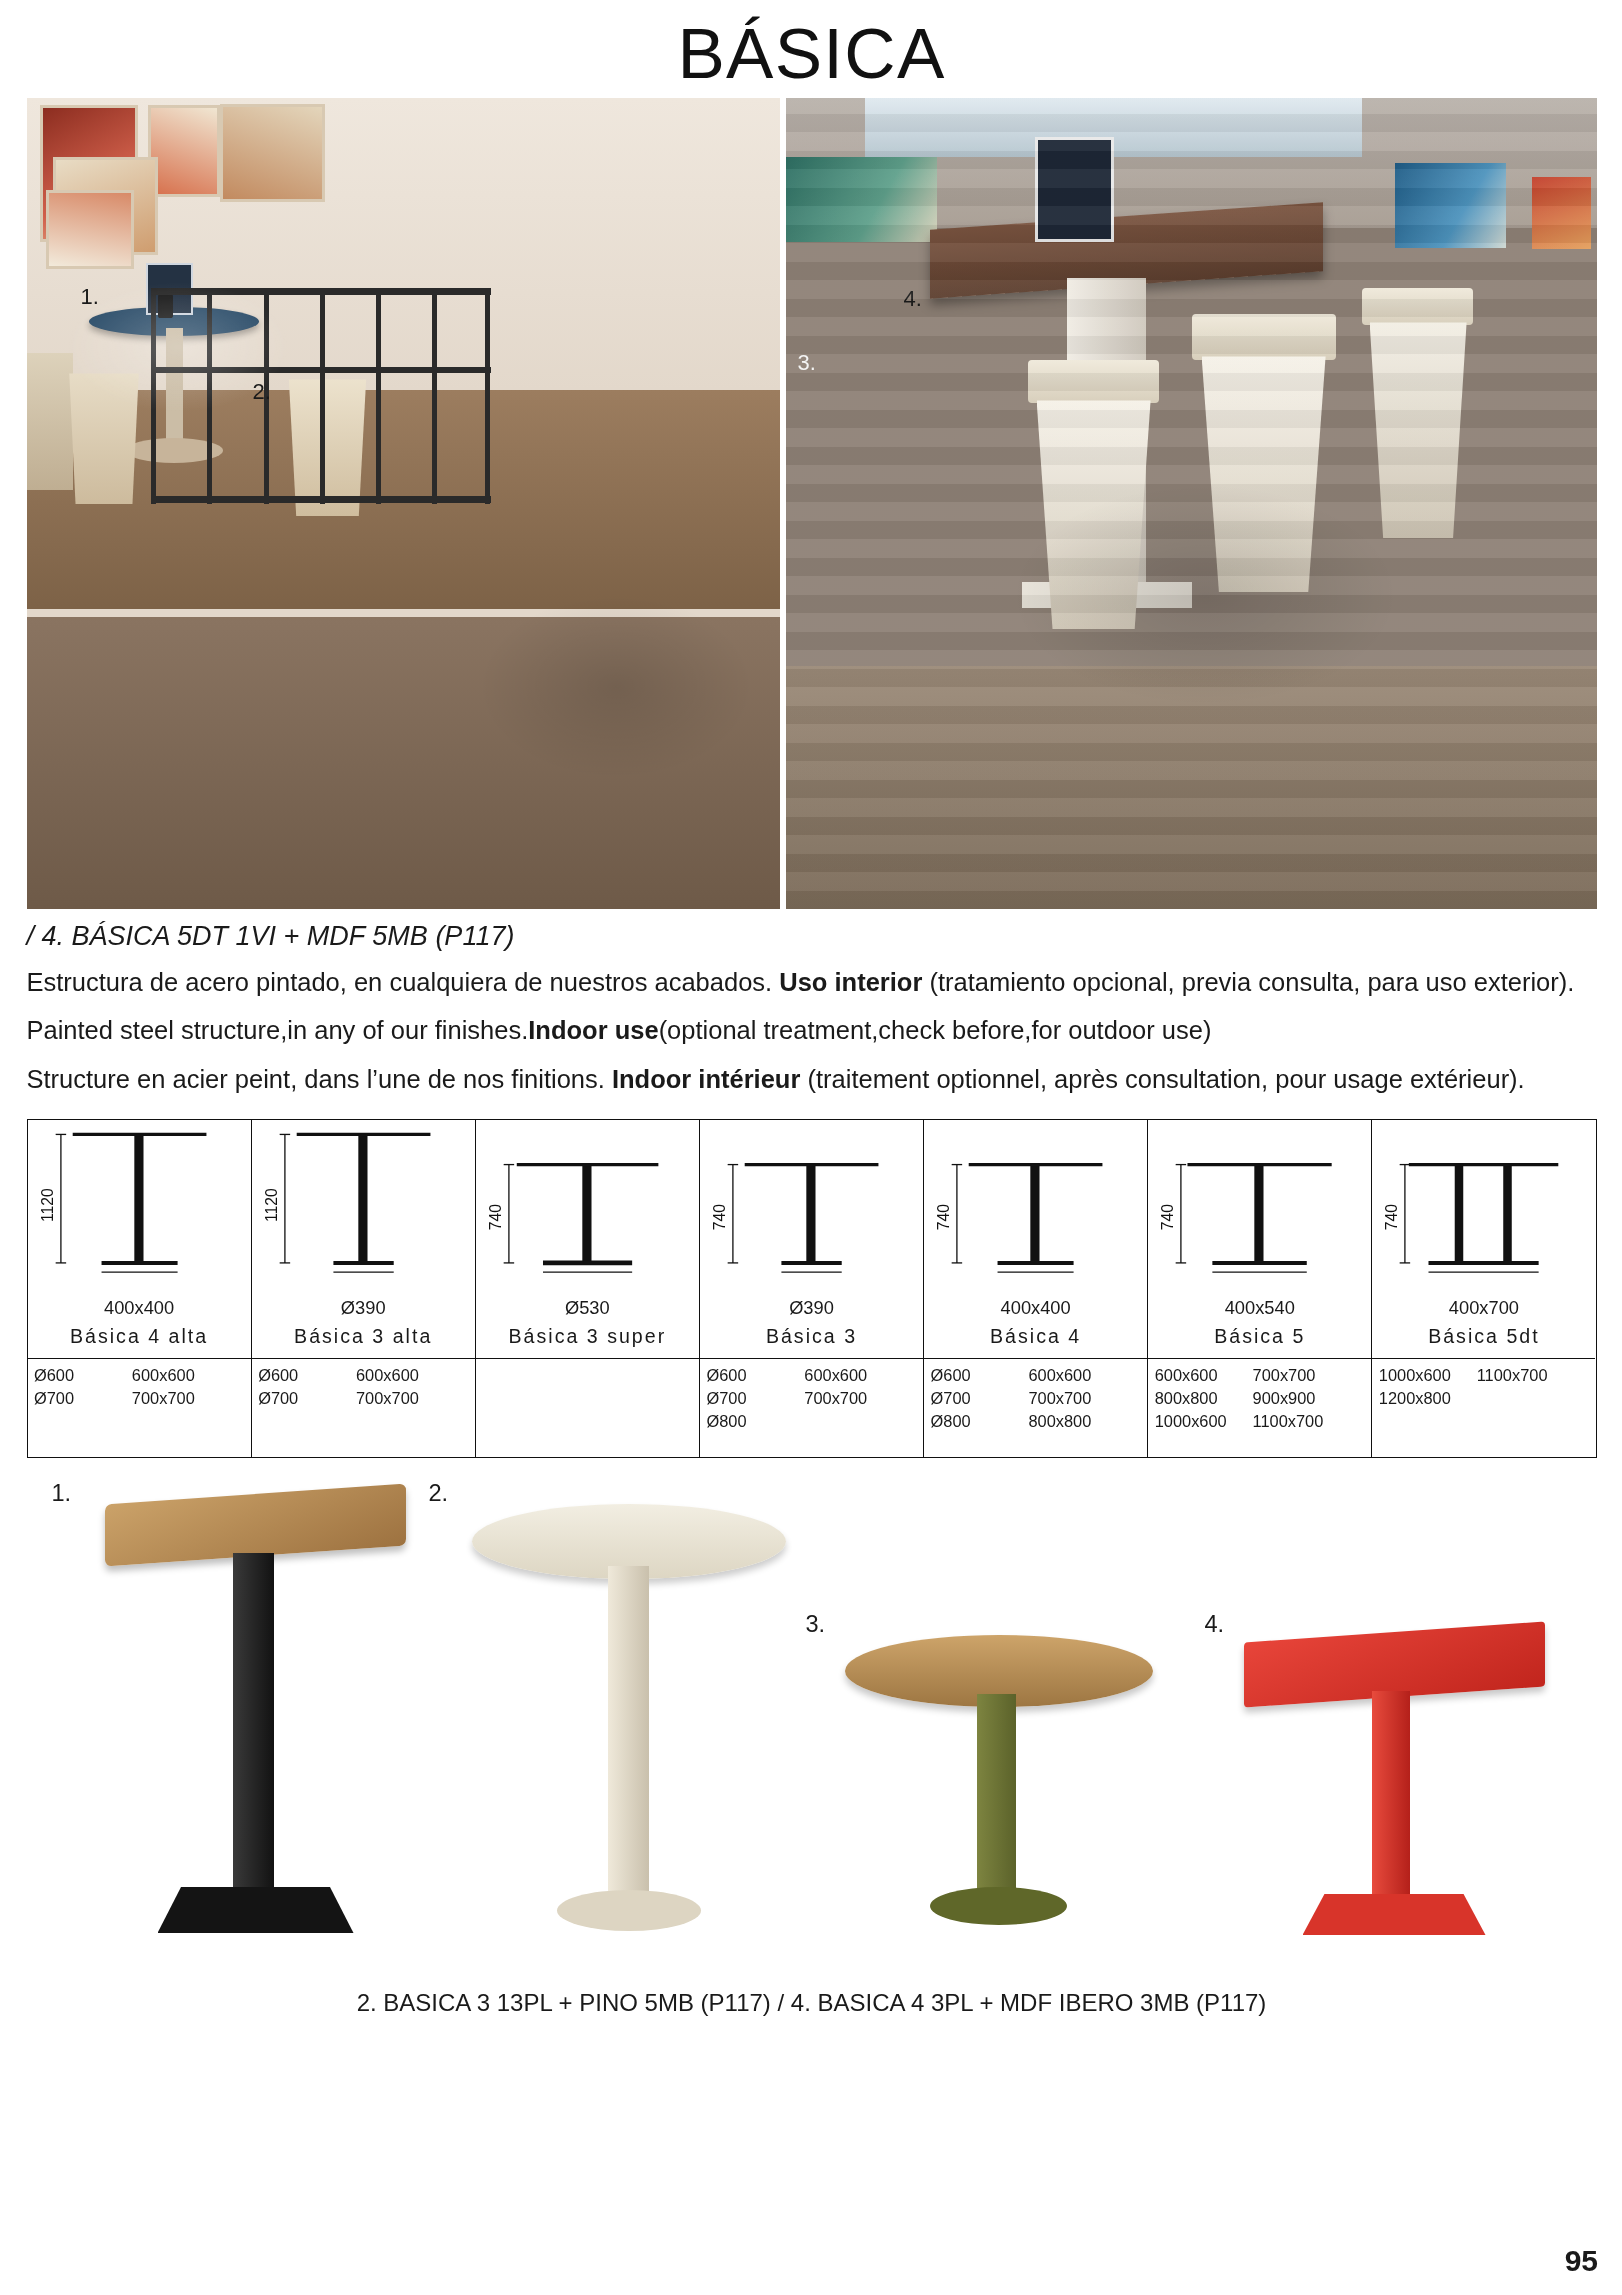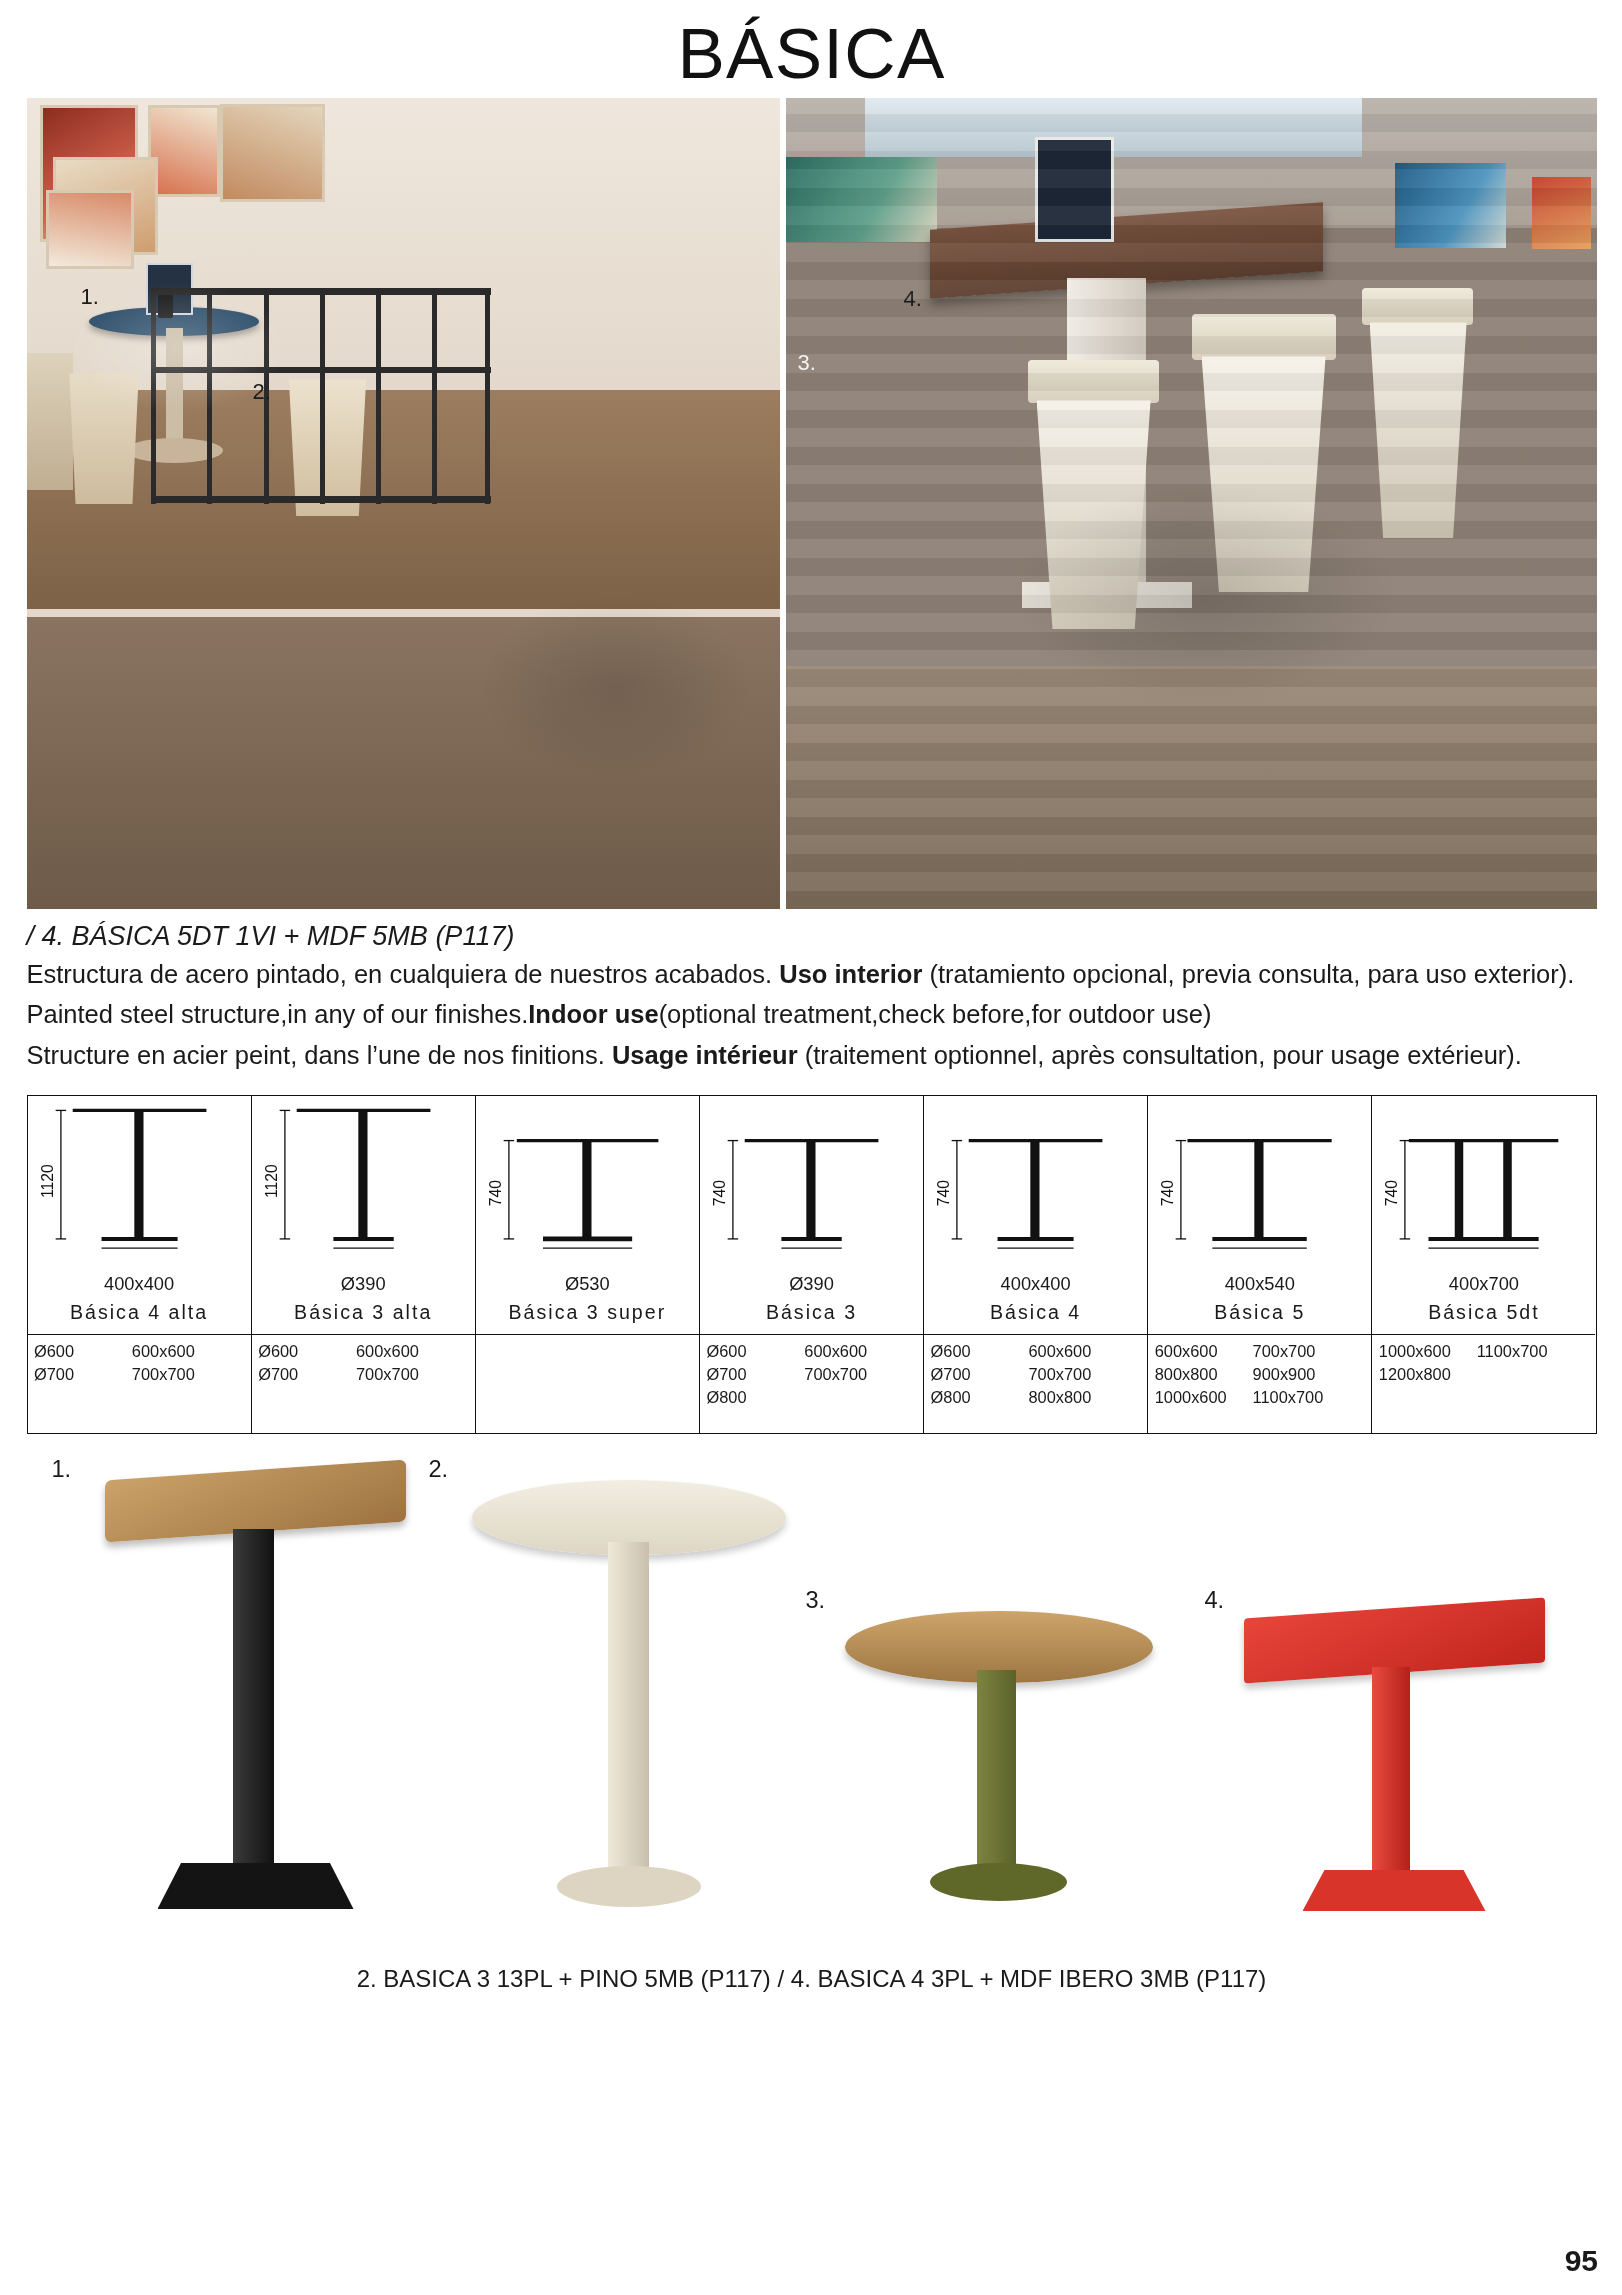--- a/index.html
+++ b/index.html
@@ -131,21 +131,21 @@
   .callout.light { color: #f2f2f2; }
 
   
   .captions {
     width: 1570px;
     margin: 9.2px auto 0 auto;
     font-size: 27px;
     line-height: 1.38;
   }
   .cap-italic { font-style: italic; }
-  .body-text { margin-top: 1px; font-size: 25.5px; line-height: 1.55; }
+  .body-text { margin-top: 9px; font-size: 25.5px; line-height: 1.55; }
   .body-text.justify { text-align: justify; }
   .body-text b { font-weight: 700; }
   .tight { line-height: 1.3; }
 
   
   .spec-table {
     width: 1570px;
     margin: 19.6px auto 0 auto;
     border: 1.3px solid #111;
     display: flex;
@@ -285,21 +285,21 @@
 
   <div class="body-text">
     <span>Estructura de acero pintado, en cualquiera de nuestros acabados. </span><b>Uso interior</b><span> (tratamiento opcional, previa consulta, para uso exterior).</span>
   </div>
 
   <div class="body-text">
     <span>Painted steel structure,in any of our finishes.</span><b>Indoor use</b><span>(optional treatment,check before,for outdoor use)</span>
   </div>
 
   <div class="body-text justify">
-    <span>Structure en acier peint, dans l’une de nos finitions. </span><b>Usage intérieur</b><span> (traitement optionnel, après consultation, pour usage extérieur).</span>
+    <span>Structure en acier peint, dans l’une de nos finitions. </span><b>Indoor intérieur</b><span> (traitement optionnel, après consultation, pour usage extérieur).</span>
   </div>
 </div>
 
 <div class="spec-table">
   <div class="spec-row">
 
     <div class="spec-col">
       <div class="diag">
         <svg viewBox="0 0 300 270" preserveAspectRatio="xMidYMid meet">
           <line x1="48" y1="22" x2="252" y2="22" stroke="#111" stroke-width="5"></line>

